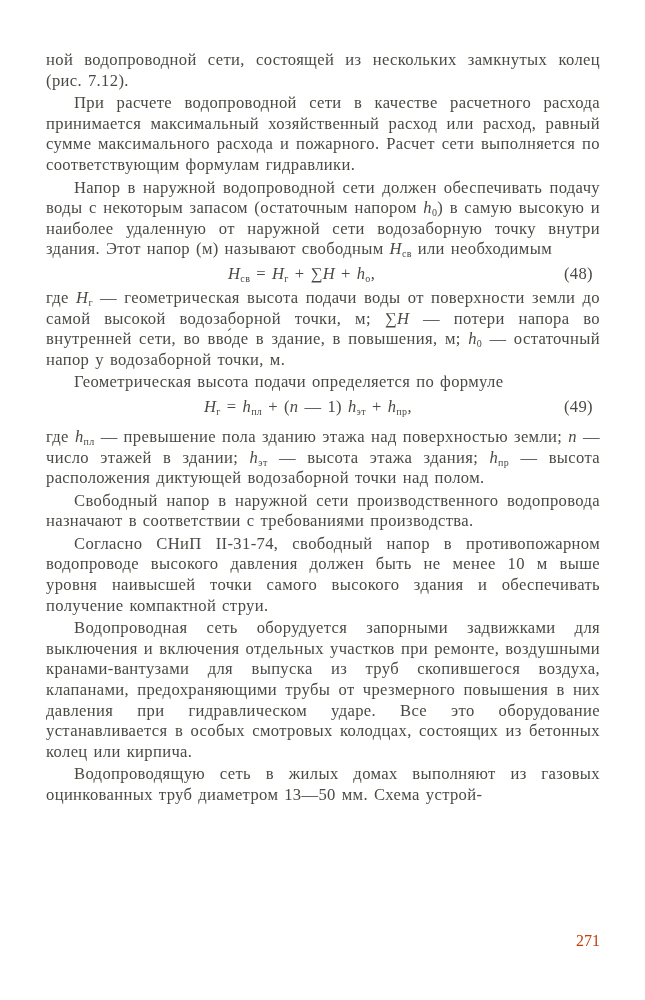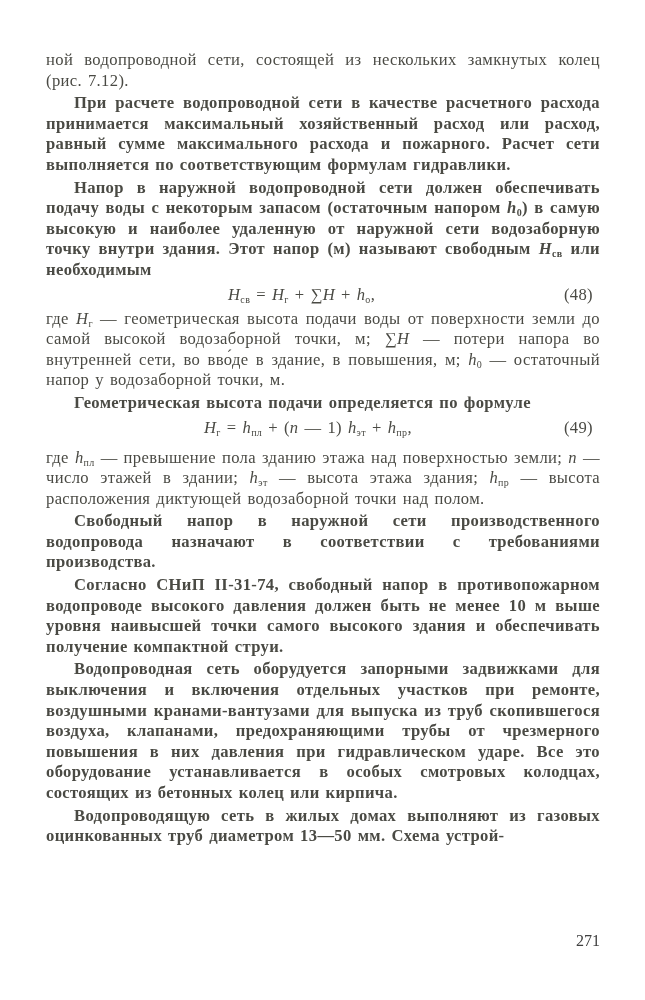--- a/index.html
+++ b/index.html
@@ -8,32 +8,32 @@
     font-family: "Liberation Serif", "DejaVu Serif", serif;
     color: #4a4a44; overflow: hidden; position: relative;
   }
   .page {
     position: absolute; left: 46px; top: 50px; width: 554px;
     font-size: 16.6px; line-height: 20.6px; letter-spacing: 0.35px;
     word-spacing: 1.5px;
   }
   .p { text-align: justify; margin: 0; }
   .p + .p { margin-top: 2px; }
-  .indent { text-indent: 28px; font-weight: bold; }
+  .indent { text-indent: 28px; }
   .formula {
     position: relative; height: 28px; line-height: 28px; margin: 0;
     font-style: normal;
   }
   .formula .expr { position: absolute; top: 0; white-space: nowrap; }
   .formula .num { position: absolute; right: 7px; top: 0; }
   i { font-style: italic; }
   sub { font-size: 10px; vertical-align: -3px; line-height: 0; }
   .pagenum {
     position: absolute; left: 560px; top: 932px; width: 40px; text-align: right;
-    font-size: 16px; color: #404040;
+    font-size: 16px; color: #c2410c;
   }
   .spacer { height: 6px; }
 </style>
 </head>
 <body>
 
 <div class="page">
 
   <p class="p">ной водопроводной сети, состоящей из нескольких замкнутых колец (рис. 7.12).</p>
 

